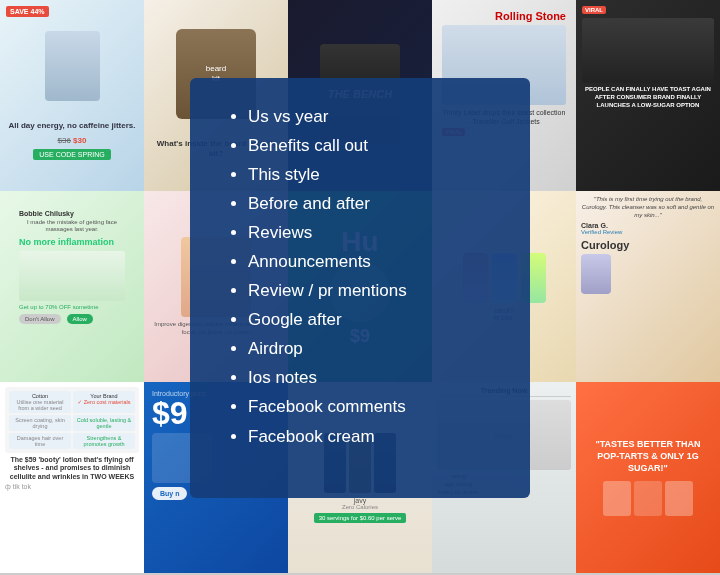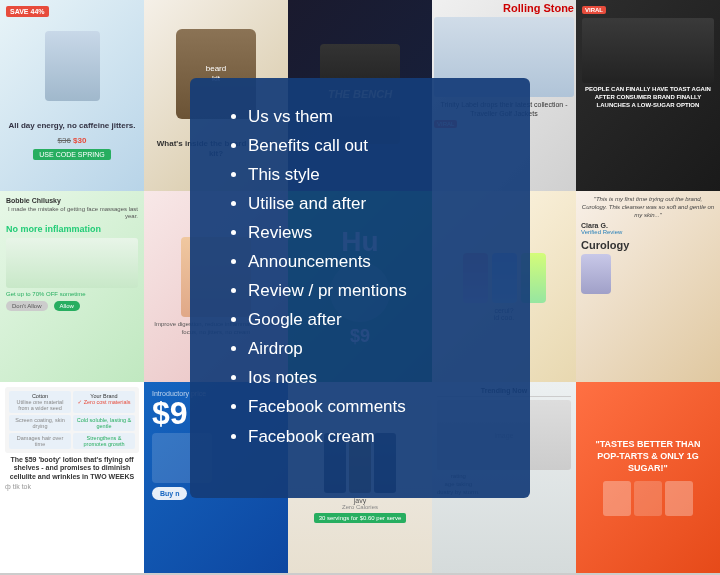--- a/index.html
+++ b/index.html
@@ -150,34 +150,34 @@
     </div>
     <div class="card-title" style="font-size:8px;color:#333;text-align:center;">What's inside the beard growth kit?</div>
   </div>
 
   <div class="bg-cell ad-card card-3">
     <div style="width:80px;height:100px;background:linear-gradient(180deg,#333,#111);border-radius:4px;margin-bottom:4px;display:flex;align-items:center;justify-content:center;">
       <div style="color:#c8a96e;font-size:11px;font-weight:bold;font-style:italic;">THE BENCH</div>
     </div>
   </div>
 
-  <div class="bg-cell ad-card card-4" style="padding:2px;align-items:flex-start;justify-content:flex-start;">
+  <div class="bg-cell ad-card card-4" style="padding:10px;align-items:flex-start;justify-content:flex-start;">
     <div class="rolling-stone-brand" style="width:100%;text-align:right;">Rolling Stone</div>
     <div style="width:100%;height:80px;background:linear-gradient(180deg,#d0dce8,#b0c4d8);border-radius:3px;margin:3px 0;"></div>
     <div class="rolling-stone-text">Trinity Label drops their latest collection - Traveller Golf Jackets</div>
     <div style="background:#e74c3c;color:#fff;font-size:6px;padding:1px 3px;margin-top:2px;border-radius:2px;">VIRAL</div>
   </div>
 
   <div class="bg-cell ad-card card-5" style="padding:6px;align-items:flex-start;justify-content:flex-start;">
     <div style="background:#e74c3c;color:#fff;font-size:6px;font-weight:bold;padding:1px 3px;border-radius:2px;margin-bottom:4px;">VIRAL</div>
     <div style="width:100%;height:65px;background:linear-gradient(180deg,#3a3a3a,#222);border-radius:3px;"></div>
     <div style="color:#fff;font-size:6px;margin-top:3px;line-height:1.3;font-weight:bold;">PEOPLE CAN FINALLY HAVE TOAST AGAIN AFTER CONSUMER BRAND FINALLY LAUNCHES A LOW-SUGAR OPTION</div>
   </div>
 
-  <div class="bg-cell ad-card card-6" style="padding:6px;align-items:flex-start;justify-content:flex-start;text-align:right;">
+  <div class="bg-cell ad-card card-6" style="padding:19px;align-items:flex-start;justify-content:flex-start;">
     <div style="font-size:7px;font-weight:bold;color:#333;">Bobbie Chilusky</div>
     <div style="font-size:6px;color:#555;margin-top:2px;line-height:1.2;">I made the mistake of getting face massages last year.</div>
     <div style="font-size:9px;font-weight:bold;color:#2c7;margin-top:4px;">No more inflammation</div>
     <div style="width:100%;height:50px;background:linear-gradient(180deg,#e8f5e8,#c8e8c8);border-radius:3px;margin-top:4px;"></div>
     <div style="font-size:6px;color:#27ae60;margin-top:3px;">Get up to 70% OFF sometime</div>
     <div style="display:flex;gap:6px;margin-top:4px;">
       <div style="background:#ccc;color:#555;font-size:6px;padding:2px 6px;border-radius:10px;">Don't Allow</div>
       <div style="background:#27ae60;color:#fff;font-size:6px;padding:2px 6px;border-radius:10px;">Allow</div>
     </div>
   </div>
@@ -257,24 +257,24 @@
       <div style="width:28px;height:35px;background:rgba(255,255,255,0.3);border-radius:3px;"></div>
       <div style="width:28px;height:35px;background:rgba(255,255,255,0.2);border-radius:3px;"></div>
       <div style="width:28px;height:35px;background:rgba(255,255,255,0.3);border-radius:3px;"></div>
     </div>
   </div>
 
 </div>
 
 <div class="overlay">
   <ul class="overlay-list">
-  <li>Us vs them</li>
+  <li>Us vs year</li>
       <li>Benefits call out</li>
       <li>This style</li>
-      <li>Utilise and after</li>
+      <li>Before and after</li>
       <li>Reviews</li>
       <li>Announcements</li>
       <li>Review / pr mentions</li>
       <li>Google after</li>
       <li>Airdrop</li>
       <li>Ios notes</li>
       <li>Facebook comments</li>
       <li>Facebook cream</li>
     </ul>
 </div>

